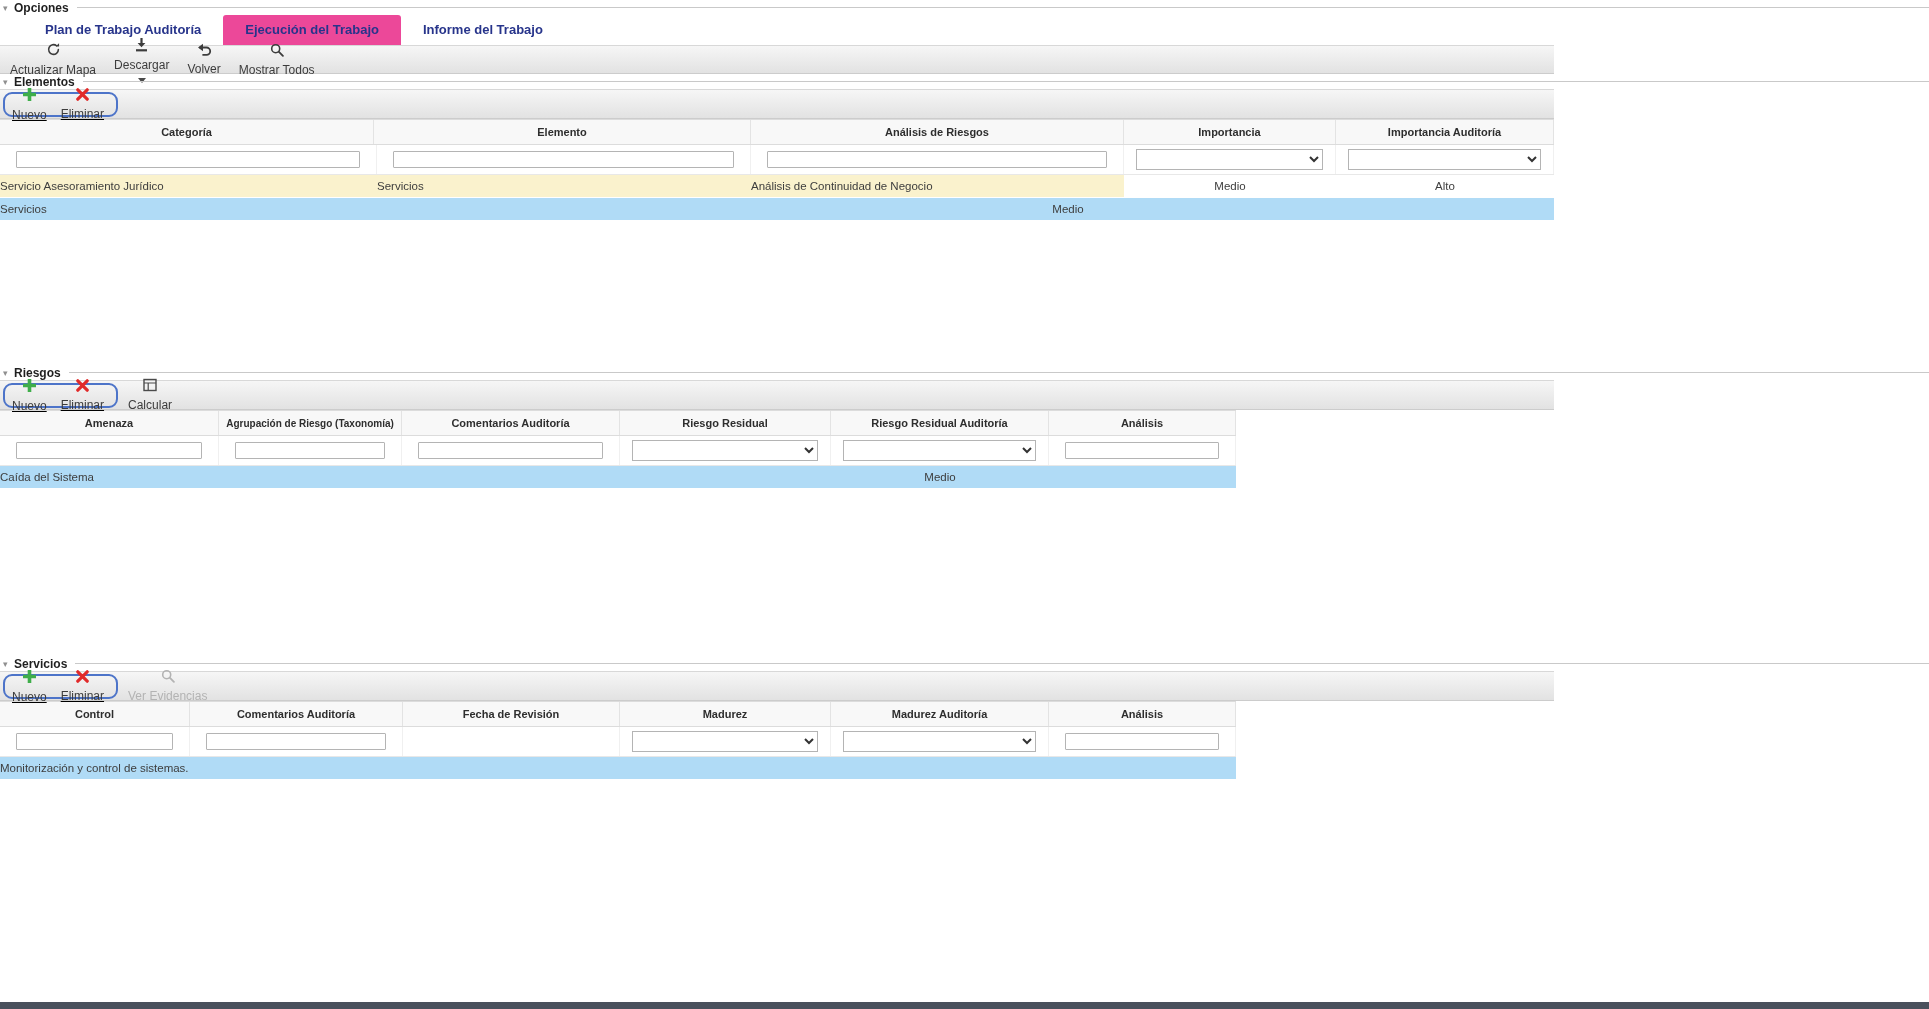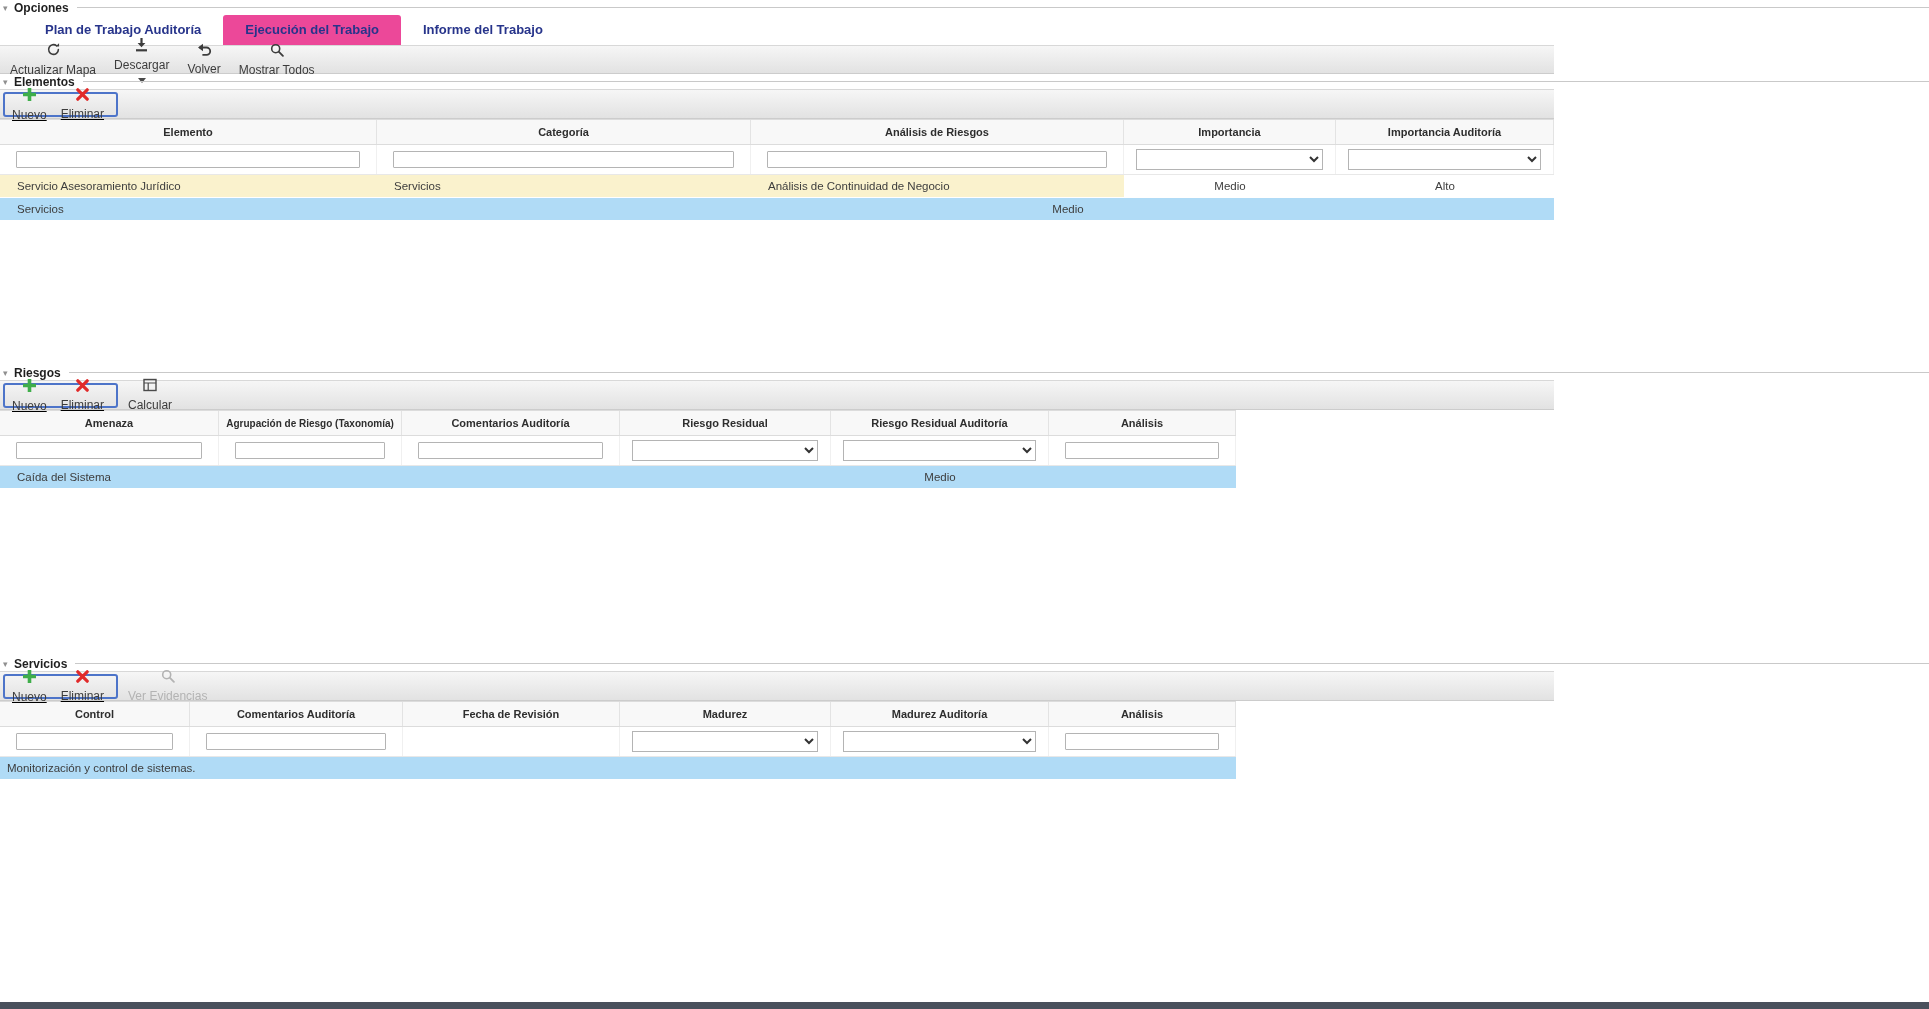--- a/index.html
+++ b/index.html
@@ -60,21 +60,21 @@
   }
   .tbtn.disabled { color: #b3b3b3; cursor: default; }
   .ic { display: inline-flex; align-items: center; }
   .caret { display: inline-flex; margin-left: 1px; }
   .crud-group {
     display: flex;
     align-items: center;
     gap: 14px;
     height: 25px;
     border: 2px solid #4d74c9;
-    border-radius: 3px;
+    border-radius: 9px;
     padding: 0 12px 0 7px;
     text-decoration: underline;
   }
   
   .tbl { background: #fff; }
   .el-table { width: 1554px; }
   .ri-table, .co-table { width: 1236px; }
   .thead {
     display: flex;
     height: 26px;
@@ -105,29 +105,28 @@
     height: 21px; width: calc(100% - 24px);
     border: 1px solid #b4b4b4;
     font-size: 11px; background: #fff; color: #333;
     font-family: "Liberation Sans", sans-serif;
   }
   .drow { display: flex; height: 23px; border-bottom: 1px solid #fff; cursor: pointer; }
   .drow.blue { background: #b0dbf6; }
   .td {
     display: flex; align-items: center;
     font-size: 11.5px; color: #3d3d3d;
-    padding: 0 17px; overflow: hidden; white-space: nowrap;
+    padding: 0 0; overflow: hidden; white-space: nowrap;
   }
   .td.left { justify-content: flex-start; }
   .td.center { justify-content: center; }
   .td.yellow { background: #faf2cd; }
   .drow.spanrow {
     align-items: center;
     font-size: 11.5px; color: #3d3d3d;
-    padding-left: 7px;
   }
   
   .el-table .c0{width:377px} .el-table .c1{width:374px} .el-table .c2{width:373px}
   .el-table .c3{width:212px} .el-table .c4{width:218px}
   .ri-table .c0{width:219px} .ri-table .c1{width:183px} .ri-table .c2{width:218px}
   .ri-table .c3{width:211px} .ri-table .c4{width:218px} .ri-table .c5{width:187px}
   .co-table .c0{width:190px} .co-table .c1{width:213px} .co-table .c2{width:217px}
   .co-table .c3{width:211px} .co-table .c4{width:218px} .co-table .c5{width:187px}
   
   .gap1 { height: 144px; } .gap2 { height: 167px; } .gap3 { height: 222px; }
@@ -217,22 +216,22 @@
               <path d="M1.8 1.8 11.2 11.2M11.2 1.8 1.8 11.2" stroke="#e12a2a" stroke-width="3.2" stroke-linecap="round"></path>
             </svg>
         </span>
         <span>Eliminar</span>
       </div>
     </div>
   </div>
 
   <div class="tbl el-table">
     <div class="thead">
+      <div class="th c1">Categoría</div>
       <div class="th c0">Elemento</div>
-      <div class="th c1">Categoría</div>
       <div class="th c2">Análisis de Riesgos</div>
       <div class="th c3">Importancia</div>
       <div class="th c4">Importancia Auditoría</div>
     </div>
     <div class="frow">
       <div class="fc c0">
           <input style="">
         </div>
       <div class="fc c1">
           <input style="">

